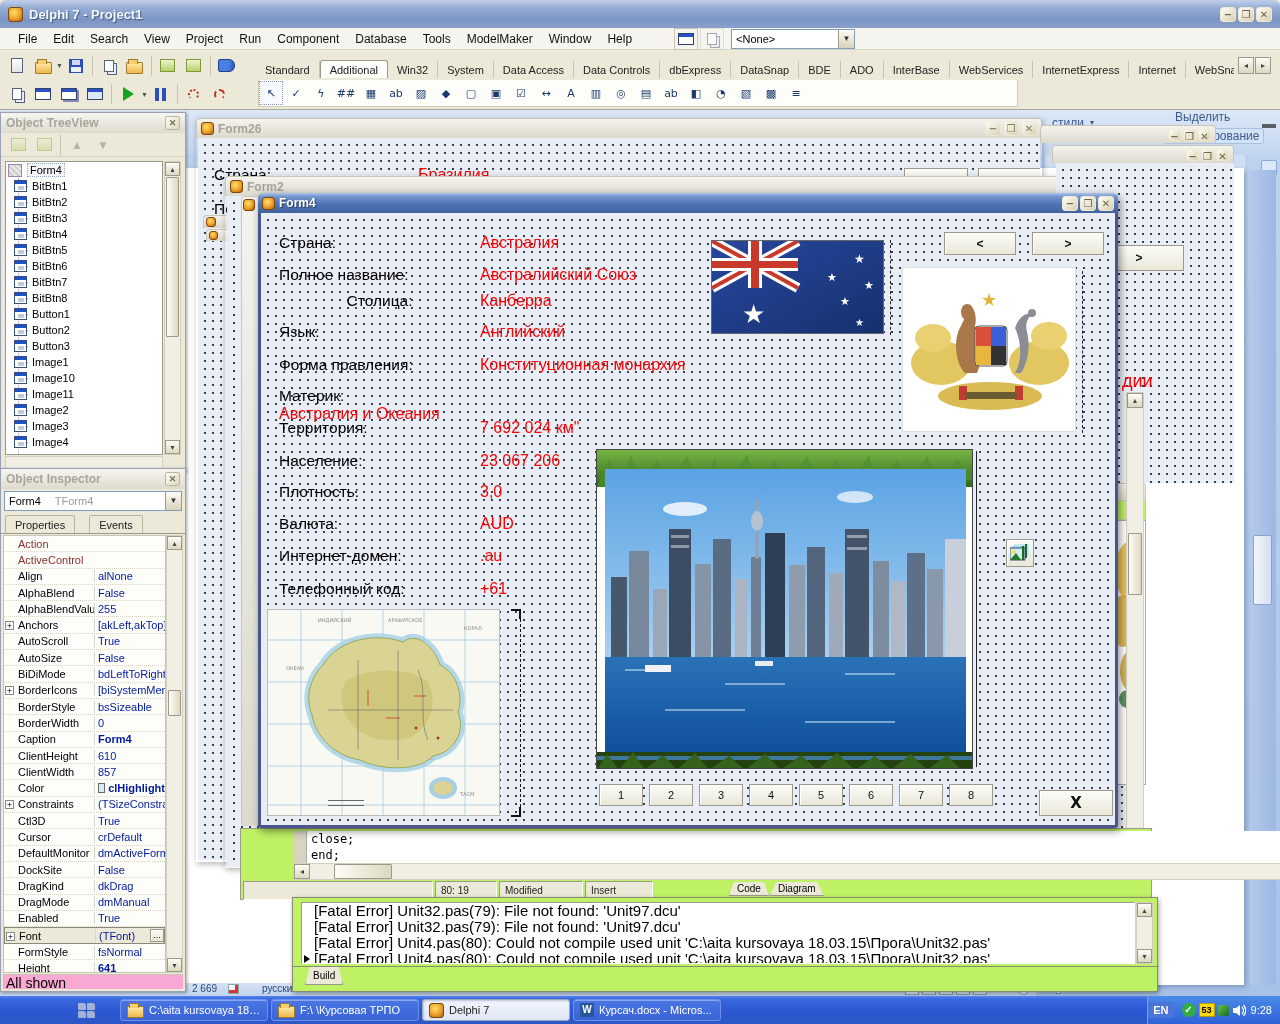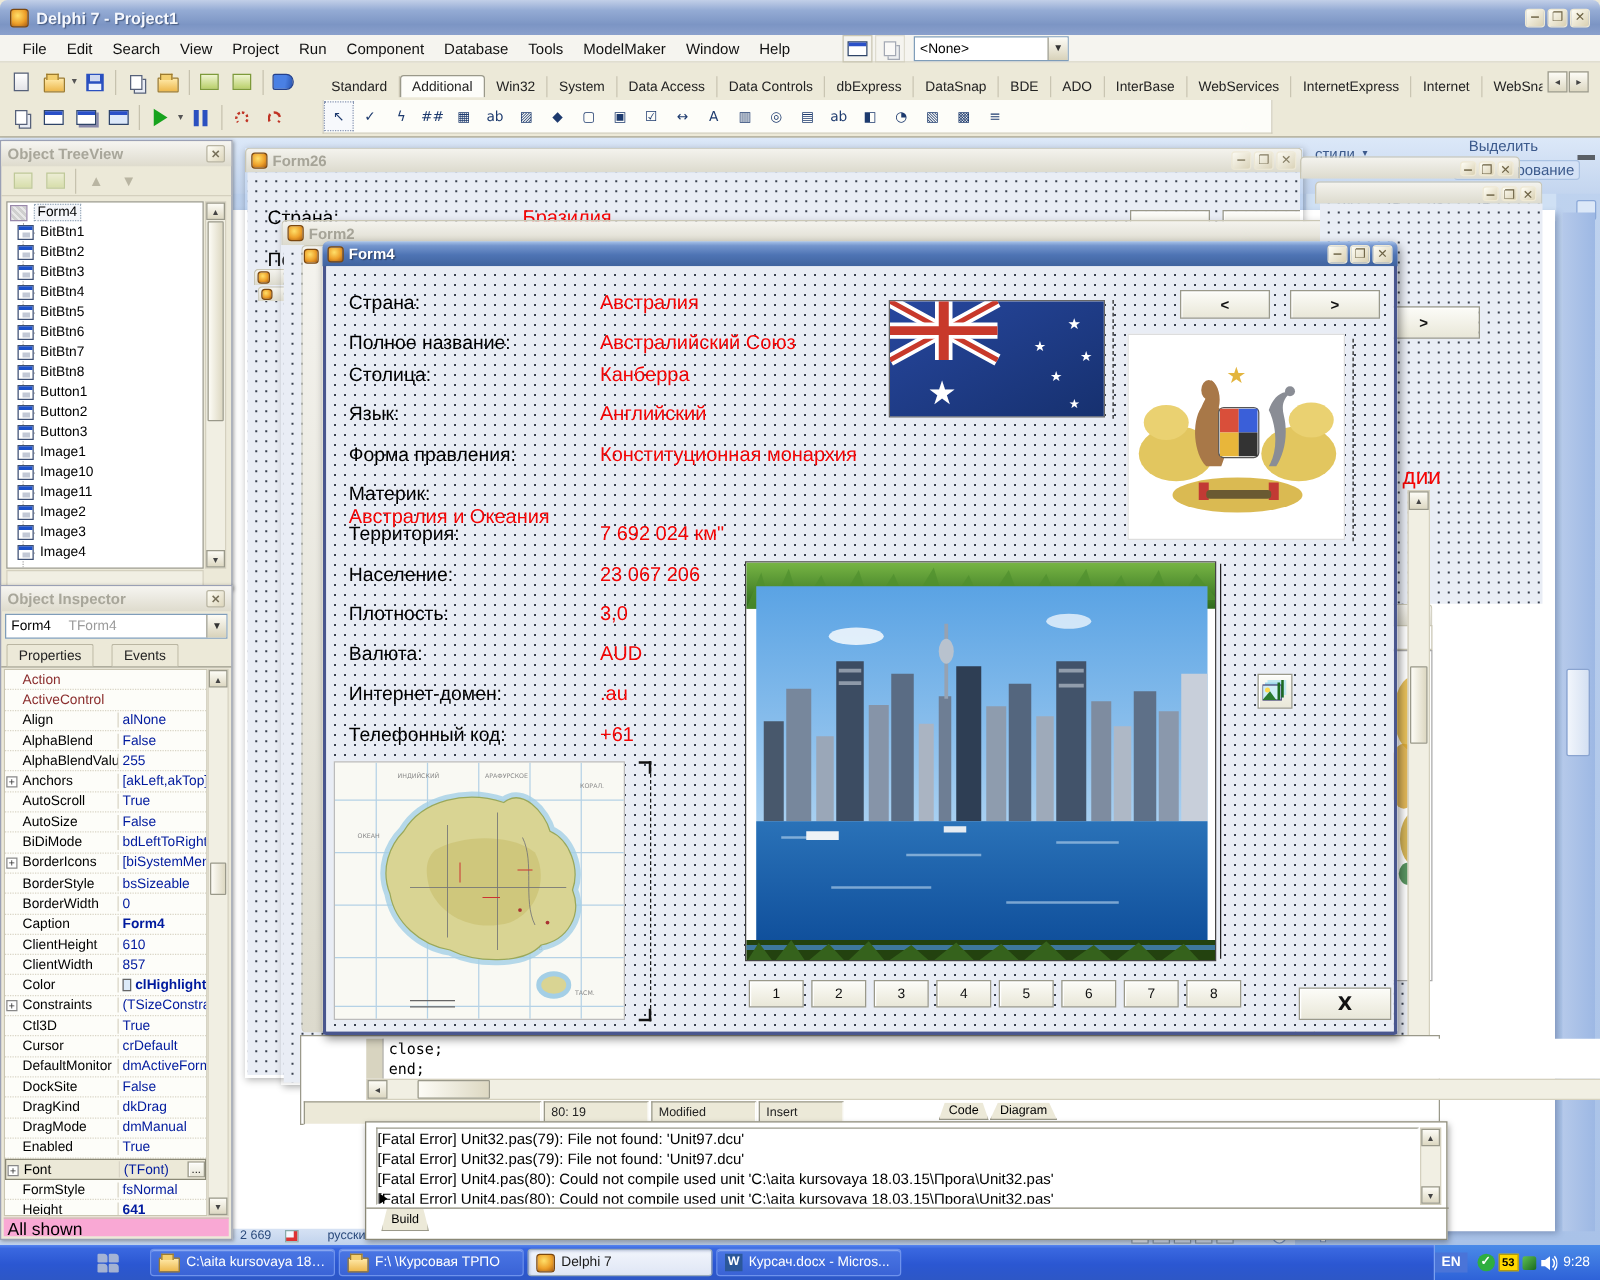--- a/index.html
+++ b/index.html
@@ -4,21 +4,21 @@
 <style>
 *{margin:0;padding:0;box-sizing:border-box}
 body{background:#333}
 #screen{position:relative;width:1280px;height:1024px;overflow:hidden;background:#9db6dc;font-family:"Liberation Sans",sans-serif;color:#000}
 .abs{position:absolute}
 .dots{background-color:#e9edf5;background-image:radial-gradient(#39404e .8px,transparent .95px);background-size:8px 8px;background-position:3px 3px}
 
 .titlebar-active{background:linear-gradient(180deg,#a9c4ea 0%,#7495cd 18%,#4e74b4 55%,#40639e 100%);color:#fff;font-weight:bold;font-size:12px;display:flex;align-items:center;padding:0 4px;border-radius:5px 5px 0 0}
 .titlebar-pale{background:linear-gradient(180deg,#f4f3ee,#dcdacd);color:#a6a498;font-weight:bold;font-size:12px;display:flex;align-items:center;padding:0 4px;border:1px solid #c9c6b4;border-bottom:0;border-radius:4px 4px 0 0}
 .cap-btn{width:16px;height:15px;margin-left:2px;border-radius:3px;background:linear-gradient(135deg,#fffef6,#d9d0b2);border:1px solid #efe9d4;color:#6e6446;font:bold 10px/13px "DejaVu Sans",sans-serif;text-align:center}
-.beige{background:#ffffff}
+.beige{background:#bef264}
 .fbtn{background:linear-gradient(180deg,#fcfcf8,#e9e7d8);border:1px solid #9a998a;box-shadow:inset 1px 1px 0 #fff;display:flex;align-items:center;justify-content:center;font-size:12px;color:#111}
 .sbtrack{background:#f1efe3;border:1px solid #d4d0be}
 .sbbtn{background:linear-gradient(180deg,#fdfcf6,#ddd8c2);border:1px solid #9a998a;color:#444;font-size:8px;display:flex;align-items:center;justify-content:center}
 .sbthumb{background:linear-gradient(90deg,#fdfcf6,#ddd8c2);border:1px solid #9a998a;border-radius:1px}
 
 #mainwin{left:0;top:0;width:1280px;height:110px;background:#ece9d8;border-bottom:1px solid #a9a694}
 #maintitle{left:0;top:0;width:1280px;height:28px;background:linear-gradient(180deg,#c2cfe8 0%,#94abd4 30%,#7c95c4 70%,#8aa0cc 100%);display:flex;align-items:center;padding:0 8px;border-radius:6px 6px 0 0}
 #maintitle .t{color:#f4f7fd;font-weight:bold;font-size:13px;text-shadow:1px 1px 1px #44587e;margin-left:6px;flex:1}
 #menubar{left:0;top:28px;width:1280px;height:22px;background:#f5f4ef;border-bottom:1px solid #d9d6c6;display:flex;align-items:center;padding-left:10px}
 .menu-item{padding:2px 8px;font-size:12px;color:#111}
@@ -75,21 +75,21 @@
 #form4 .client{position:absolute;left:0;top:20px;right:0;bottom:0}
 .field-row{position:absolute;left:18px;display:flex}
 .field-row .fl{width:201px;font-size:15.5px;color:#000;font-weight:500}
 .field-row .fv{font-size:16px;color:#f50505;font-weight:500}
 .navbtn{width:72px;height:23px;font-weight:bold}
 .pagebtn{width:44px;height:22px;font-size:11px}
 
 .code{font-family:"DejaVu Sans Mono","Liberation Mono",monospace;font-size:12px;color:#000}
 .statcell{border:1px solid;border-color:#9a998a #fff #fff #9a998a;background:#ece9d8;font-size:10px;display:flex;align-items:center;padding:0 5px;color:#222}
 .etab{font-size:10px;padding:1px 7px;background:#ece9d8;border:1px solid #9a998a;border-top:0;clip-path:polygon(12% 0,88% 0,100% 100%,0 100%)}
-.msg-line{font-size:12px;color:#000;height:16px;line-height:16px;white-space:nowrap;position:relative}
+.msg-line{font-size:15px;color:#000;height:16px;line-height:16px;white-space:nowrap;padding-left:12px;position:relative}
 .msg-line .mk{display:none;position:absolute;left:2px;top:4px;width:0;height:0;border-left:6px solid #000;border-top:4px solid transparent;border-bottom:4px solid transparent}
 .msg-line.marked .mk{display:block}
 
 #taskbar{left:0;top:996px;width:1280px;height:28px;background:linear-gradient(180deg,#5584ef 0%,#3a68e0 10%,#2b57d2 55%,#2d57c6 100%);display:flex;align-items:center}
 .tbtn{height:22px;margin-left:3px;border-radius:3px;background:linear-gradient(180deg,#4a76e4,#3a63d6);border:1px solid #6e92ec;box-shadow:inset 0 1px 0 #87a6f0;display:flex;align-items:center;padding:0 6px;color:#fff;font-size:11px;white-space:nowrap;overflow:hidden}
 .tbtn.active{background:linear-gradient(180deg,#f2f5fc,#dfe6f5);color:#1a1a1a;border-color:#9ab;box-shadow:inset 1px 1px 2px #b9c4da}
 .tbtn .lbl{overflow:hidden;text-overflow:ellipsis;margin-left:5px}
 
 .wordblue{background:linear-gradient(180deg,#bfd3ef,#a9c2e8)}
 .rib-lbl{color:#3c5a8c;font-size:11px}
@@ -381,21 +381,21 @@
         </div>
     </div>
     <div class="abs sbtrack" style="left:52px;top:34px;width:1062px;height:17px;display:flex">
       <span class="sbbtn" style="width:16px;height:15px">◂</span>
       <span class="sbthumb" style="margin-left:24px;width:58px;height:15px"></span>
 
     </div>
 
     <div class="abs" style="left:2px;top:52px;width:1140px;height:19px;display:flex;gap:2px">
       <span class="statcell" style="width:190px"></span>
-      <span class="statcell" style="width:84px">80: 19</span>
+      <span class="statcell" style="width:62px">80: 19</span>
       <span class="statcell" style="width:84px">Modified</span>
       <span class="statcell" style="width:68px">Insert</span>
       <span class="statcell" style="width:72px;border-color:transparent;background:transparent"></span>
       <span style="display:flex;gap:1px;align-items:flex-start;padding-top:1px">
 
       <span class="etab active">Code</span>
           <span class="etab">Diagram</span>
         </span>
     </div>
   </div>
@@ -415,21 +415,21 @@
           <div class="field-row" style="top: 21px;">
             <span class="fl">Страна:</span>
             <span class="fv">Австралия</span>
           </div>
 
           <div class="field-row" style="top: 53px;">
             <span class="fl">Полное название:</span>
             <span class="fv">Австралийский Союз</span>
           </div>
 
-          <div class="field-row" style="top: 79px;">
+          <div class="field-row" style="top: 79px; text-align: center;">
             <span class="fl">Столица:</span>
             <span class="fv">Канберра</span>
           </div>
 
           <div class="field-row" style="top: 110px;">
             <span class="fl">Язык:</span>
             <span class="fv">Английский</span>
           </div>
 
           <div class="field-row" style="top: 143px;">

